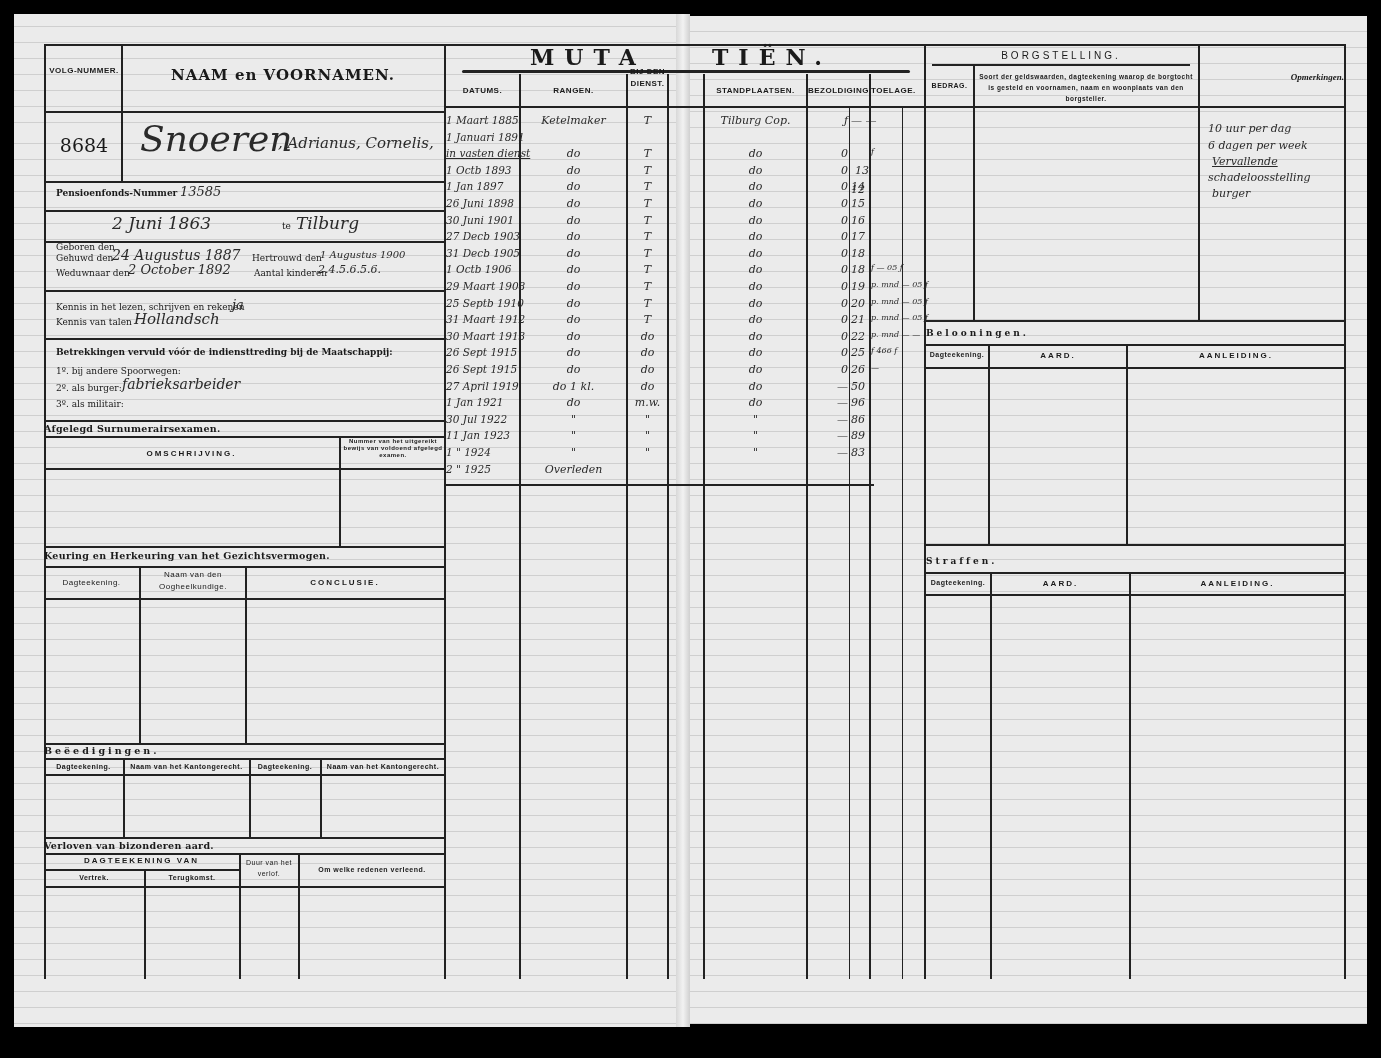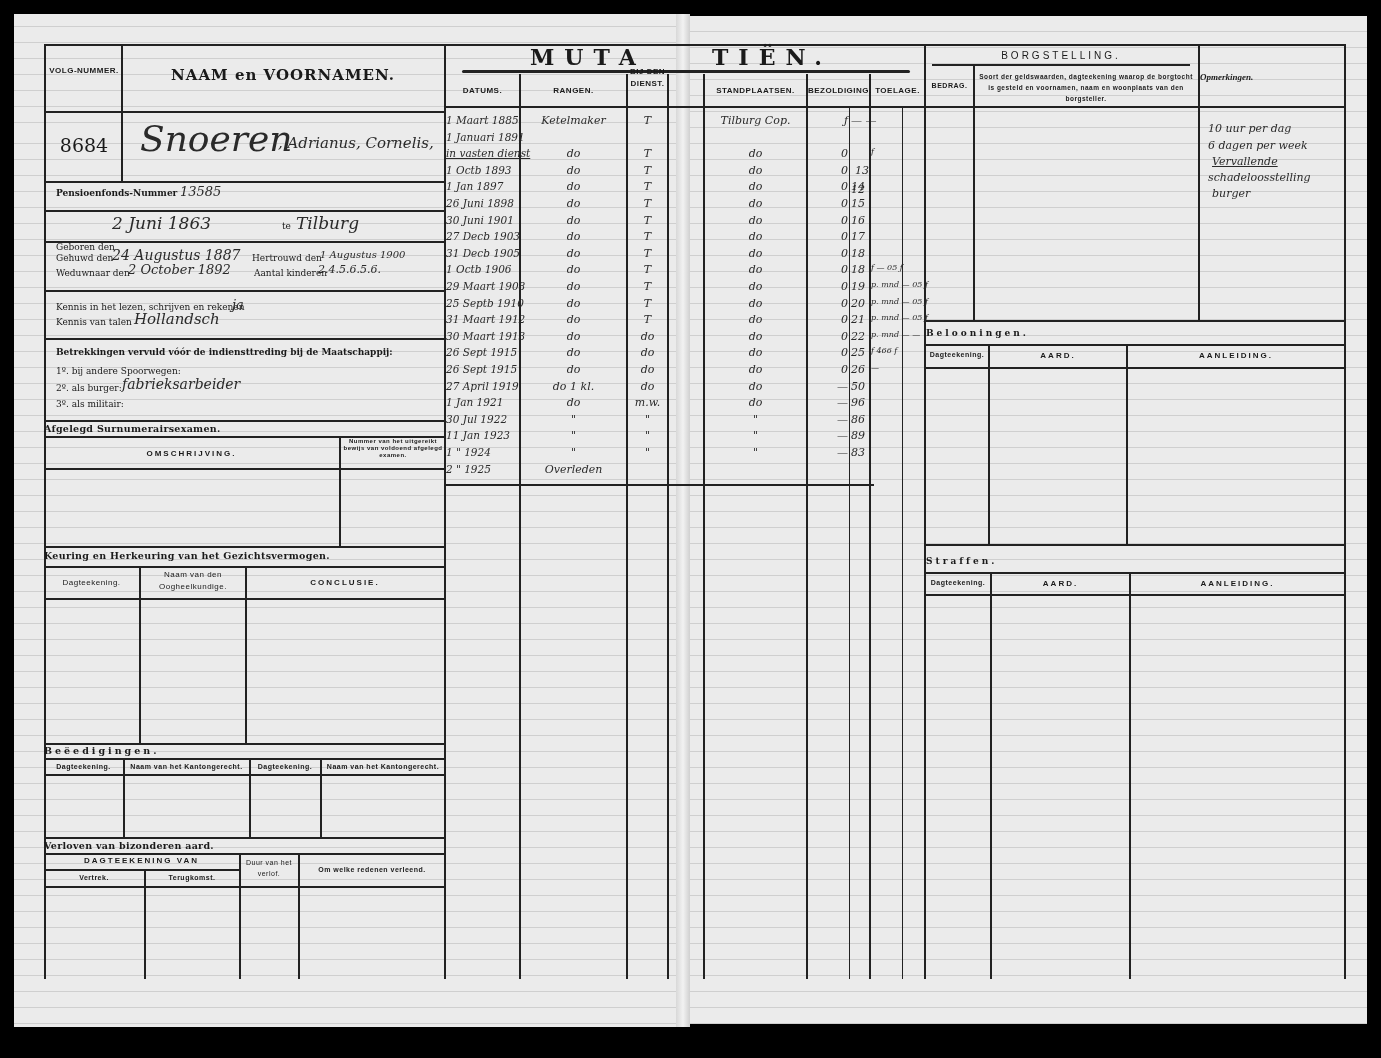--- a/index.html
+++ b/index.html
@@ -129,21 +129,21 @@
 <div class="ln v" style="left:869px;top:74px;height:905px;"></div>
 <div class="ln v" style="left:849px;top:106px;height:873px;width:1px;"></div>
 <div class="ln v" style="left:902px;top:106px;height:873px;width:1px;"></div>
 <div class="ln v" style="left:924px;top:44px;height:935px;"></div>
 
 <div class="t pr" style="left:446px;top:86px;width:73px;">DATUMS.</div>
 <div class="t pr" style="left:521px;top:86px;width:105px;">RANGEN.</div>
 <div class="t pr" style="left:628px;top:66px;width:39px;white-space:normal;line-height:12px;">BIJ DEN DIENST.</div>
 <div class="t pr" style="left:705px;top:86px;width:101px;">STANDPLAATSEN.</div>
 <div class="t pr" style="left:808px;top:86px;width:61px;">BEZOLDIGING.</div>
-<div class="t pr" style="left:871px;top:86px;width:53px;">TOELAGE.</div>
+<div class="t pr" style="left:871px;top:86px;width:35px;">TOELAGE.</div>
 <div class="ln h" style="left:444px;top:106px;width:480px;"></div>
 
 <div id="mut-rows">
     <div class="t hw" style="left: 446px; top: 114px; width: 73px; text-align: left; font-size: 10.5px; overflow: visible;">1 Maart 1885</div>
     <div class="t hw" style="left: 521px; top: 114px; width: 105px; text-align: center; font-size: 11px; overflow: visible;">Ketelmaker</div>
     <div class="t hw" style="left: 628px; top: 114px; width: 39px; text-align: center; font-size: 11px; overflow: visible;">T</div>
     <div class="t hw" style="left: 705px; top: 114px; width: 101px; text-align: center; font-size: 11px; overflow: visible;">Tilburg Cop.</div>
     <div class="t hw" style="left: 808px; top: 114px; width: 40px; text-align: right; font-size: 11px; overflow: visible;">ƒ</div>
     <div class="t hw" style="left: 851px; top: 114px; width: 18px; text-align: left; font-size: 11px; overflow: visible;">— —</div>
     <div class="t hw" style="left: 871px; top: 114px; width: 70px; text-align: left; font-size: 8px; overflow: visible;"></div>
@@ -298,21 +298,21 @@
 <div class="ln h" style="left:444px;top:484px;width:430px;"></div>
 
 <div class="ln h" style="left:924px;top:44px;width:422px;"></div>
 <div class="ln v" style="left:1344px;top:44px;height:935px;"></div>
 <div class="t pr" style="left:926px;top:50px;width:270px;font-size:10px;font-weight:normal;letter-spacing:3px;">BORGSTELLING.</div>
 <div class="ln h" style="left:932px;top:64px;width:258px;height:2px;"></div>
 <div class="ln v" style="left:973px;top:66px;height:256px;"></div>
 <div class="ln v" style="left:1198px;top:44px;height:278px;"></div>
 <div class="t pr" style="left:926px;top:82px;width:47px;font-size:7px;">BEDRAG.</div>
 <div class="t pr" style="left:976px;top:71px;width:220px;white-space:normal;font-size:6.5px;line-height:11px;">Soort der geldswaarden, dagteekening waarop de borgtocht is gesteld en voornamen, naam en woonplaats van den borgsteller.</div>
-<div class="t" style="left:1200px;top:72px;width:144px;text-align:left;font-style:italic;font-weight:bold;font-size:9px;font-family:'Liberation Serif',serif;">Opmerkingen.</div>
+<div class="t" style="left:1200px;top:72px;width:144px;text-align:right;font-style:italic;font-weight:bold;font-size:9px;font-family:'Liberation Serif',serif;">Opmerkingen.</div>
 <div class="ln h" style="left:924px;top:106px;width:422px;"></div>
 
 <div class="t hw" style="left:1208px;top:122px;font-size:11px;">10 uur per dag</div>
 <div class="t hw" style="left:1208px;top:139px;font-size:11px;">6 dagen per week</div>
 <div class="t hw" style="left:1212px;top:155px;font-size:11px;text-decoration:underline;">Vervallende</div>
 <div class="t hw" style="left:1208px;top:171px;font-size:11px;">schadeloosstelling</div>
 <div class="t hw" style="left:1212px;top:187px;font-size:11px;">burger</div>
 
 <div class="ln h" style="left:926px;top:320px;width:420px;"></div>
 <div class="t sec" style="left:926px;top:328px;width:418px;letter-spacing:3px;font-size:9px;">Belooningen.</div>

